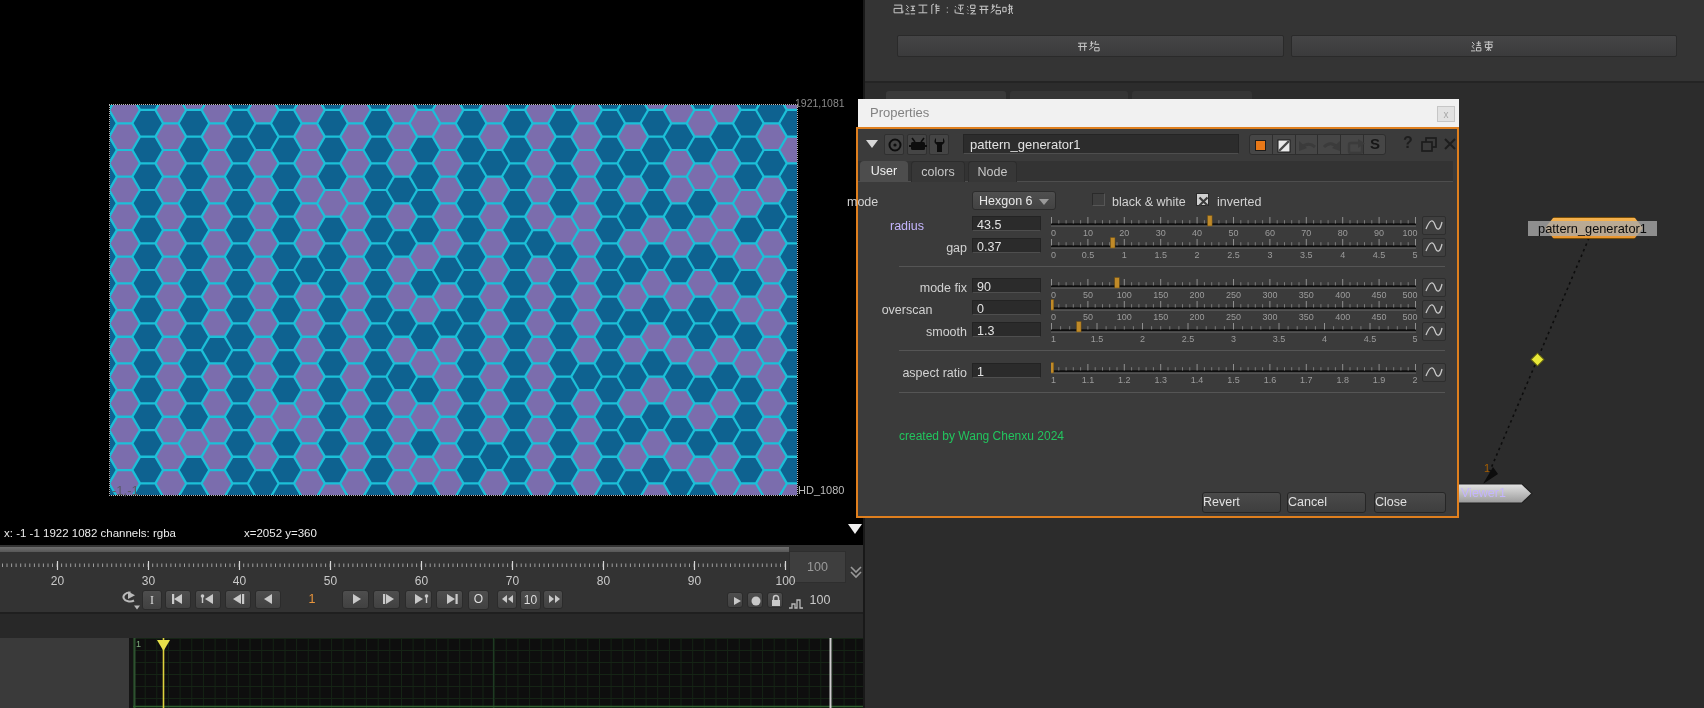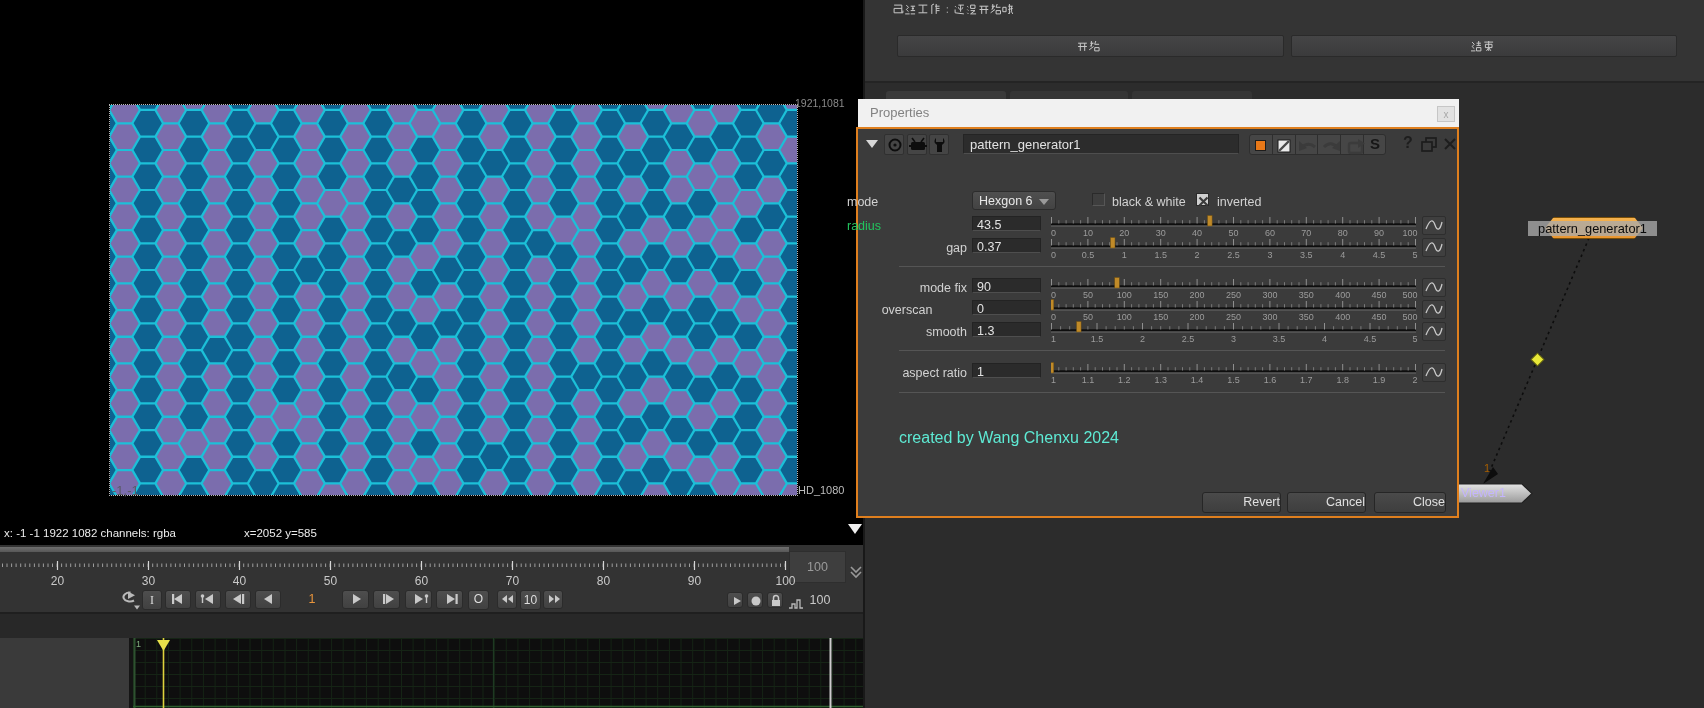--- a/index.html
+++ b/index.html
@@ -1,20 +1,20 @@
 <!DOCTYPE html>
 <html><head><meta charset="utf-8"><style>
 * { margin:0; padding:0; box-sizing:border-box; }
 body { width:1704px; height:708px; position:relative; overflow:hidden;
   font-family:"Liberation Sans", sans-serif; background:#2c2c2c; }
 .tbtn { position:absolute; background:linear-gradient(#4e4e4e,#414141); border:1px solid #2b2b2b;
   border-radius:3px; }
 .cbtn { position:absolute; width:24px; height:19px; background:#3f3f3f; border:1px solid #2e2e2e; border-radius:2px; }
 .pbtn { position:absolute; height:21px; background:linear-gradient(#4a4a4a,#3e3e3e); border:1px solid #262626;
-  border-radius:3px; font-size:12.5px; color:#e0e0e0; text-align:right; line-height:19px; }
+  border-radius:3px; font-size:12.5px; color:#e0e0e0; text-align:left; line-height:19px; }
 .hbtn { position:absolute; height:22px; background:linear-gradient(#454546,#3b3b3c); border:1px solid #2a2a2a;
   border-radius:2px; }
 </style></head><body>
 <div style="position:absolute;left:0;top:0;width:863px;height:520px;background:#000"></div>
 <svg width="687" height="390" viewBox="0 0 687 390" style="position:absolute;left:110px;top:105px;background:#1cc0d8">
     <g fill="#7b6dad">
       <polygon points="28.7,5.0 21.6,17.2 7.6,17.2 0.5,5.0 7.6,-7.2 21.6,-7.2"></polygon>
       <polygon points="28.7,31.7 21.6,43.9 7.6,43.9 0.5,31.7 7.6,19.5 21.6,19.5"></polygon>
       <polygon points="28.7,58.3 21.6,70.6 7.6,70.6 0.5,58.3 7.6,46.1 21.6,46.1"></polygon>
       <polygon points="28.7,85.0 21.6,97.2 7.6,97.2 0.5,85.0 7.6,72.8 21.6,72.8"></polygon>
@@ -513,21 +513,21 @@
       <polygon points="698.6,338.4 691.5,350.6 677.5,350.6 670.4,338.4 677.5,326.2 691.5,326.2"></polygon>
       <polygon points="698.6,365.1 691.5,377.3 677.5,377.3 670.4,365.1 677.5,352.9 691.5,352.9"></polygon>
     </g>
   </svg>
 <div style="position:absolute;left:109px;top:104px;width:689px;height:392px;border:1px dotted rgba(230,230,230,0.8)"></div>
 <div style="position:absolute;left:795px;top:97px;font-size:10.5px;color:#8a8a8a">1921,1081</div>
 <div style="position:absolute;left:798px;top:484px;font-size:11px;color:#bdbdbd">HD_1080</div>
 <div style="position:absolute;left:112px;top:483px;font-size:13px;color:#5a5a66">-1,-1</div>
 <div style="position:absolute;left:0;top:520px;width:863px;height:25px;background:#000"></div>
 <div style="position:absolute;left:4px;top:527px;font-size:11.5px;color:#ececec">x: -1 -1 1922 1082 channels: rgba</div>
-<div style="position:absolute;left:244px;top:527px;font-size:11.5px;color:#ececec">x=2052 y=585</div>
+<div style="position:absolute;left:244px;top:527px;font-size:11.5px;color:#ececec">x=2052 y=360</div>
 <svg style="position:absolute;left:847px;top:523px" width="16" height="12">
     <polygon points="1,1 15,1 8,11" fill="#f0f0f0"></polygon>
   </svg>
 <div style="position:absolute;left:0;top:545px;width:863px;height:67px;background:#333"></div>
 <div style="position:absolute;left:0;top:547px;width:789px;height:5px;background:linear-gradient(#6e6e6e,#585858)"></div>
 <div style="position:absolute;left:789px;top:551px;width:57px;height:32px;background:#3e3e3e;border:1px solid #2e2e2e;font-size:12.5px;color:#9a9a9a;text-align:center;line-height:30px">100</div>
 <svg style="position:absolute;left:848px;top:565px" width="15" height="16">
     <path d="M3 2 L8 7 L3 12 M8 2 L13 7 L8 12" stroke="#999" stroke-width="1.6" fill="none" transform="rotate(90 8 7)"></path>
   </svg>
 <svg style="position:absolute;left:0px;top:558px" width="800" height="32">
@@ -1044,32 +1044,37 @@
     </svg>
     <div style="position:absolute;left:512px;top:6px;font-size:15px;font-weight:bold;color:#161616">S</div>
     <div style="position:absolute;left:545px;top:5px;font-size:16px;font-weight:bold;color:#1d1d1d">?</div>
     <svg style="position:absolute;left:563px;top:8px" width="17" height="15">
       <rect x="5" y="1" width="10" height="9" stroke="#1d1d1d" stroke-width="1.7" fill="none"></rect>
       <rect x="1" y="5" width="10" height="9" fill="#3b3b3b" stroke="#1d1d1d" stroke-width="1.7"></rect>
     </svg>
     <svg style="position:absolute;left:585px;top:8px" width="15" height="15">
       <path d="M2 2 L12 12 M12 2 L2 12" stroke="#1d1d1d" stroke-width="2"></path>
     </svg>
+    <div style="position:absolute;left:0px;top:32px;width:595px;height:21px;background:#333333;border-bottom:1px solid #4e4e4e">
+      <div style="position:absolute;left:2px;top:0px;width:48px;height:21px;background:#4d4d4d;border-radius:4px 4px 0 0;font-size:12.5px;color:#f0f0f0;text-align:center;line-height:20px">User</div>
+      <div style="position:absolute;left:53px;top:0px;width:54px;height:21px;background:#373737;border:1px solid #2c2c2c;border-bottom:none;border-radius:4px 4px 0 0;font-size:12.5px;color:#c6c6c6;text-align:center;line-height:20px">colors</div>
+      <div style="position:absolute;left:110px;top:0px;width:49px;height:21px;background:#373737;border:1px solid #2c2c2c;border-bottom:none;border-radius:4px 4px 0 0;font-size:12.5px;color:#c6c6c6;text-align:center;line-height:20px">Node</div>
+    </div>
   </div>
 <div style="position:absolute;left:847px;top:195px;width:120px;text-align:left;font-size:12.5px;color:#d2d2d2">mode</div>
 <div style="position:absolute;left:972px;top:191px;width:84px;height:19px;background:linear-gradient(#4f4f4f,#434343);border:1px solid #2c2c2c;border-radius:3px;font-size:12.5px;color:#e8e8e8;line-height:19px;padding-left:6px">Hexgon 6<svg style="position:absolute;right:5px;top:7px" width="11" height="7">
       <polygon points="0,0 10,0 5,6" fill="#9a9a9a"></polygon>
     </svg></div>
 <div style="position:absolute;left:1092px;top:193px;width:13px;height:13px;background:#3e3e3e;border:1px solid #2a2a2a;border-right-color:#565656;border-bottom-color:#565656"></div>
 <div style="position:absolute;left:1112px;top:195px;font-size:12.5px;color:#d2d2d2">black &amp; white</div>
 <div style="position:absolute;left:1196px;top:193px;width:13px;height:13px;background:#cfcfcf;border:1px solid #2a2a2a"><svg width="13" height="13">
       <path d="M2.5 2.5 L10.5 10.5 M10.5 2.5 L2.5 10.5" stroke="#3a3a3a" stroke-width="2.2"></path>
     </svg></div>
 <div style="position:absolute;left:1217px;top:195px;font-size:12.5px;color:#d2d2d2">inverted</div>
-<div style="position:absolute;left:847px;top:219px;width:120px;text-align:left;font-size:12.5px;color:#22c55e">radius</div>
+<div style="position:absolute;left:847px;top:219px;width:120px;text-align:center;font-size:12.5px;color:#c4b5fd">radius</div>
 <div style="position:absolute;left:972px;top:216px;width:69px;height:15px;background:#2b2b2b;border:1px solid #232323;border-bottom-color:#4e4e4e;font-size:12.5px;color:#e2e2e2;line-height:15px;padding:1px 0 1px 4px">43.5</div>
 <svg style="position:absolute;left:1051px;top:215px" width="369" height="24">
     <rect x="0" y="8.3" width="365" height="2.2" fill="#0e0e0e"></rect>
     <rect x="0" y="10.5" width="365" height="1" fill="#6a6a6a"></rect>
     <line x1="0.5" y1="2" x2="0.5" y2="8.5" stroke="#8f8f8f" stroke-width="1"></line>
     <text x="0.0" y="21" font-size="9px" fill="#9c9c9c" text-anchor="start">0</text>
     <line x1="7.8" y1="5.2" x2="7.8" y2="8.5" stroke="#7b7b7b" stroke-width="1"></line>
     <line x1="15.1" y1="5.2" x2="15.1" y2="8.5" stroke="#7b7b7b" stroke-width="1"></line>
     <line x1="22.3" y1="5.2" x2="22.3" y2="8.5" stroke="#7b7b7b" stroke-width="1"></line>
     <line x1="29.6" y1="5.2" x2="29.6" y2="8.5" stroke="#7b7b7b" stroke-width="1"></line>
@@ -1478,15 +1483,15 @@
     <line x1="349.9" y1="5.2" x2="349.9" y2="8.5" stroke="#7b7b7b" stroke-width="1"></line>
     <line x1="357.2" y1="5.2" x2="357.2" y2="8.5" stroke="#7b7b7b" stroke-width="1"></line>
     <line x1="364.5" y1="2" x2="364.5" y2="8.5" stroke="#8f8f8f" stroke-width="1"></line>
     <text x="366.5" y="21" font-size="9px" fill="#9c9c9c" text-anchor="end">2</text>
     <rect x="-1.8" y="0.5" width="4.6" height="10.5" fill="#c08a28" stroke="#6b4c12" stroke-width="0.5"></rect>
   </svg>
 <div class="cbtn" style="left:1422px;top:363px"><svg width="22" height="17">
       <path d="M3 12 C 7 2, 10 2, 12 8 S 17 14, 19 5" stroke="#c8c8c8" stroke-width="1.3" fill="none"></path>
     </svg></div>
 <div style="position:absolute;left:899px;top:392px;width:546px;height:1px;background:#555"></div>
-<div style="position:absolute;left:899px;top:429px;font-size:16px;color:#5eead4">created by Wang Chenxu 2024</div>
+<div style="position:absolute;left:899px;top:429px;font-size:12px;color:#22c55e">created by Wang Chenxu 2024</div>
 <div class="pbtn" style="left:1202px;top:492px;width:79px">Revert</div>
 <div class="pbtn" style="left:1287px;top:492px;width:79px">Cancel</div>
 <div class="pbtn" style="left:1374px;top:492px;width:72px">Close</div>
 </body></html>

